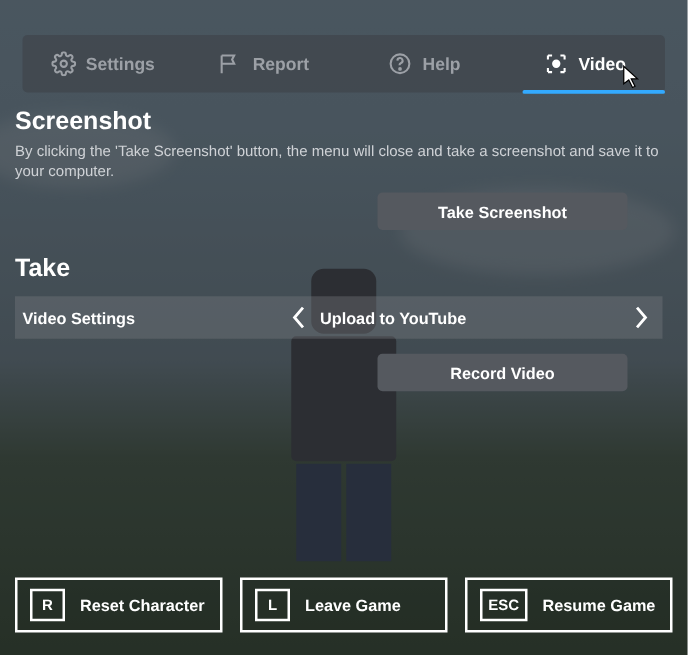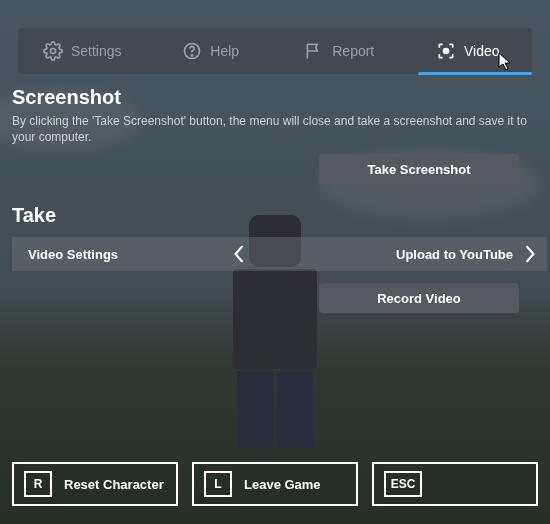--- a/index.html
+++ b/index.html
@@ -32,50 +32,50 @@
     background: rgba(60,64,70,0.55);
     border-radius:4px;
     display:flex;
     align-items:stretch;
   }
   .tab {
     flex:1;
     display:flex; align-items:center; justify-content:center;
     gap:8px;
     color:#9ca0a6;
-    font-size:14px; font-weight:400;
+    font-size:14px; font-weight:700;
     cursor:pointer;
   }
   .tab.active { color:#ffffff; }
   .tab .ico { display:inline-flex; }
   .underline {
     position:absolute; height:3px; background:#33aaff;
     bottom:-1px; border-radius:2px;
   }
   
-  .content { position:absolute; top:86px; left:12px; right:3px; color:#fff; }
+  .content { position:absolute; top:86px; left:12px; right:20px; color:#fff; }
   h2 { font-size:20px; font-weight:800; margin-bottom:4px; }
   .desc { font-size:12px; color:#cfd2d6; line-height:1.35; }
   .btn {
     background:#55595f; color:#fff; border:none;
     font-weight:700; font-size:13px;
     border-radius:4px; cursor:pointer;
     display:flex; align-items:center; justify-content:center;
   }
   .btn-screenshot { position:absolute; top:68px; right:28px; width:200px; height:30px;text-align:right; }
   .video-block { position:absolute; top:118px; left:0; right:0; }
   .selector {
     background: rgba(120,124,130,0.38);
     height:34px; margin-top:10px;
     display:flex; align-items:center;
     color:#fff; font-size:13px; font-weight:600;
   }
-  .selector .label { padding-left:16px; flex:0 0 210px; }
+  .selector .label { padding-left:6px; flex:0 0 210px; }
   .selector .arrow { width:34px; display:flex; align-items:center; justify-content:center; cursor:pointer; color:#fff; }
-  .selector .value { flex:1; text-align:right; }
+  .selector .value { flex:1; text-align:left; }
   .btn-record { margin:12px 28px 0 auto; width:200px; height:30px; }
   
   .cursor { position:absolute; top:52px; left:498px; pointer-events:none; }
   
   .bottombar {
     position:absolute; left:12px; right:12px; bottom:18px;
     display:flex; gap:14px;
   }
   .bbtn {
     flex:1; height:44px;
@@ -118,35 +118,35 @@
         <svg width="20" height="20" viewBox="0 0 24 24" fill="none" stroke="#9ca0a6" stroke-width="2">
             <circle cx="12" cy="12" r="3"></circle>
             <path d="M19.4 15a1.7 1.7 0 0 0 .34 1.87l.06.06a2 2 0 1 1-2.83 2.83l-.06-.06a1.7 1.7 0 0 0-1.87-.34 1.7 1.7 0 0 0-1.03 1.56V21a2 2 0 0 1-4 0v-.09a1.7 1.7 0 0 0-1.03-1.56 1.7 1.7 0 0 0-1.87.34l-.06.06a2 2 0 1 1-2.83-2.83l.06-.06a1.7 1.7 0 0 0 .34-1.87 1.7 1.7 0 0 0-1.56-1.03H3a2 2 0 0 1 0-4h.09a1.7 1.7 0 0 0 1.56-1.03 1.7 1.7 0 0 0-.34-1.87l-.06-.06a2 2 0 1 1 2.83-2.83l.06.06a1.7 1.7 0 0 0 1.87.34 1.7 1.7 0 0 0 1.03-1.56V3a2 2 0 0 1 4 0v.09a1.7 1.7 0 0 0 1.03 1.56 1.7 1.7 0 0 0 1.87-.34l.06-.06a2 2 0 1 1 2.83 2.83l-.06.06a1.7 1.7 0 0 0-.34 1.87 1.7 1.7 0 0 0 1.56 1.03H21a2 2 0 0 1 0 4h-.09a1.7 1.7 0 0 0-1.56 1.03z"></path>
           </svg>
       </span>
       <span>Settings</span>
     </div>
     <div class="tab">
       <span class="ico">
         <svg width="20" height="20" viewBox="0 0 24 24" fill="none" stroke="#9ca0a6" stroke-width="2">
+            <path d="M4 21V4"></path>
+            <path d="M4 4h12l-2 4 2 4H4"></path>
+          </svg>
+      </span>
+      <span>Report</span>
+    </div>
+    <div class="tab">
+      <span class="ico">
+        <svg width="20" height="20" viewBox="0 0 24 24" fill="none" stroke="#9ca0a6" stroke-width="2">
             <circle cx="12" cy="12" r="9"></circle>
             <path d="M9.5 9a2.5 2.5 0 1 1 3.5 2.3c-.9.4-1.5 1-1.5 2.2"></path>
             <circle cx="12" cy="17" r="0.8" fill="#9ca0a6"></circle>
           </svg>
       </span>
       <span>Help</span>
-    </div>
-    <div class="tab">
-      <span class="ico">
-        <svg width="20" height="20" viewBox="0 0 24 24" fill="none" stroke="#9ca0a6" stroke-width="2">
-            <path d="M4 21V4"></path>
-            <path d="M4 4h12l-2 4 2 4H4"></path>
-          </svg>
-      </span>
-      <span>Report</span>
     </div>
     <div class="tab active">
       <span class="ico">
         <svg width="20" height="20" viewBox="0 0 24 24" fill="none" stroke="#ffffff" stroke-width="2">
             <path d="M4 4h4M4 4v4M20 4h-4M20 4v4M4 20h4M4 20v-4M20 20h-4M20 20v-4"></path>
             <circle cx="12" cy="12" r="3" fill="#ffffff"></circle>
           </svg>
       </span>
       <span>Video</span>
     </div>
@@ -198,16 +198,17 @@
     <div class="bbtn">
       <div class="keycap">
           <span>L</span>
         </div>
       <span>Leave Game</span>
     </div>
     <div class="bbtn">
       <div class="keycap" style="min-width:38px">
           <span>ESC</span>
         </div>
+      <span>Resume Game</span>
     </div>
   </div>
 
 </div>
 
 </body></html>

